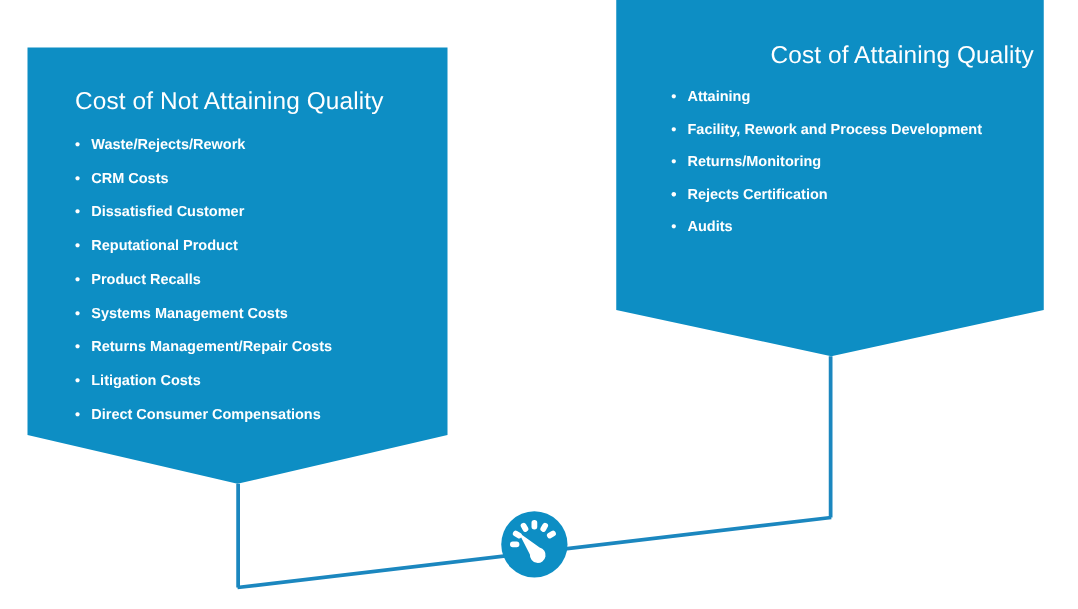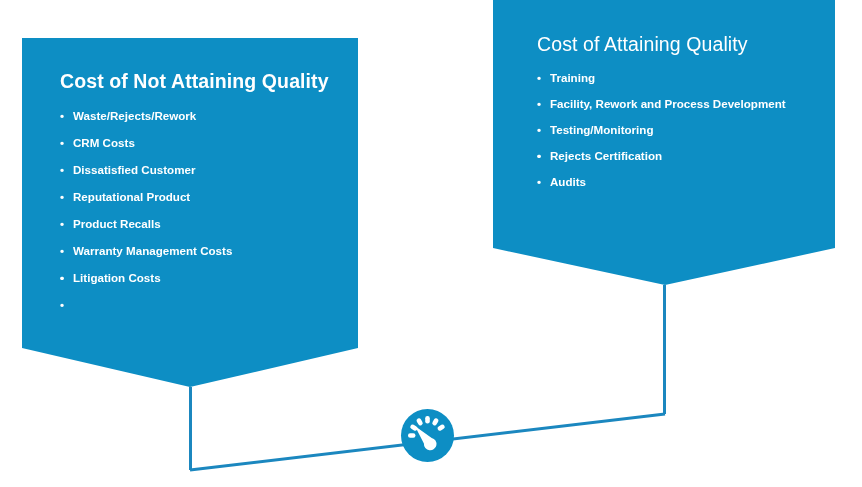--- a/index.html
+++ b/index.html
@@ -55,26 +55,26 @@
     position: absolute;
     left: 0;
     top: 0;
     font-size: 11.6px;
     line-height: 1;
     color: #ffffff;
   }
 
   
   #left-text { left: 60px; top: 70px; width: 290px; }
-  #left-text .panel-title { margin-bottom: 17px; font-weight: bold; }
+  #left-text .panel-title { margin-bottom: 17px; }
   #left-text .bullet-item { margin-bottom: 15.3px; }
 
   
   #right-text { left: 537px; top: 33px; width: 290px; }
-  #right-text .panel-title { margin-bottom: 16px; }
+  #right-text .panel-title { margin-bottom: 16px; text-align: right; }
   #right-text .bullet-item { margin-bottom: 14.3px; }
 </style>
 </head>
 <body>
 
 <div id="stage">
 
   <svg id="shapes" viewBox="0 0 862 487" width="862" height="487">
 
     <polygon fill="#0d8ec4" points="22,38 358,38 358,348 190,387 22,348"></polygon>
@@ -121,49 +121,51 @@
       <li class="bullet-item">
         <span class="dot">•</span>
         <span>Reputational Product</span>
       </li>
       <li class="bullet-item">
         <span class="dot">•</span>
         <span>Product Recalls</span>
       </li>
       <li class="bullet-item">
         <span class="dot">•</span>
-        <span>Warranty Management Costs</span>
+        <span>Systems Management Costs</span>
       </li>
       <li class="bullet-item">
         <span class="dot">•</span>
+        <span>Returns Management/Repair Costs</span>
       </li>
       <li class="bullet-item">
         <span class="dot">•</span>
         <span>Litigation Costs</span>
       </li>
       <li class="bullet-item">
         <span class="dot">•</span>
+        <span>Direct Consumer Compensations</span>
       </li>
     </ul>
   </div>
 
   <div class="panel-text" id="right-text">
     <div class="panel-title">Cost of Attaining Quality</div>
     <ul class="bullet-list">
       <li class="bullet-item">
         <span class="dot">•</span>
-        <span>Training</span>
+        <span>Attaining</span>
       </li>
       <li class="bullet-item">
         <span class="dot">•</span>
         <span>Facility, Rework and Process Development</span>
       </li>
       <li class="bullet-item">
         <span class="dot">•</span>
-        <span>Testing/Monitoring</span>
+        <span>Returns/Monitoring</span>
       </li>
       <li class="bullet-item">
         <span class="dot">•</span>
       </li>
       <li class="bullet-item">
         <span class="dot">•</span>
         <span>Rejects Certification</span>
       </li>
       <li class="bullet-item">
         <span class="dot">•</span>

